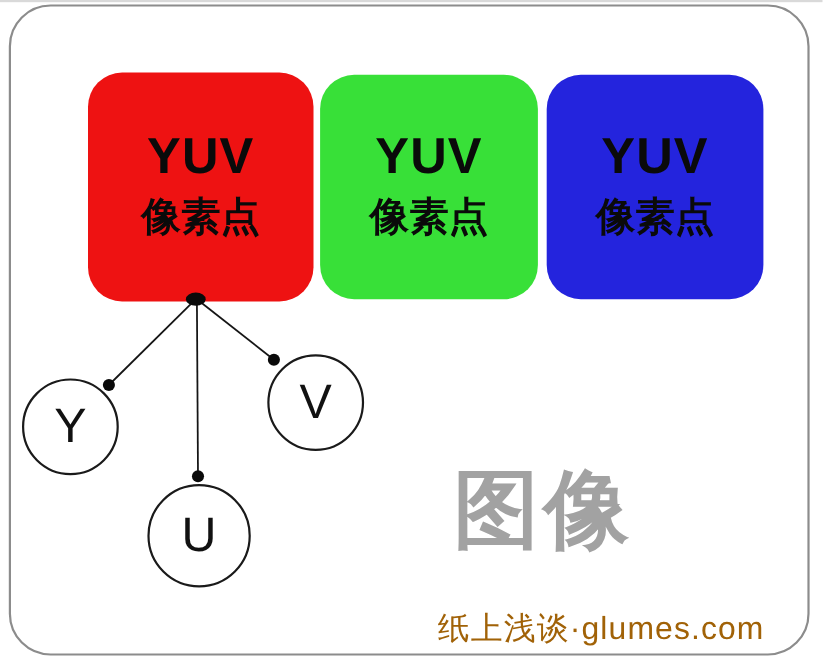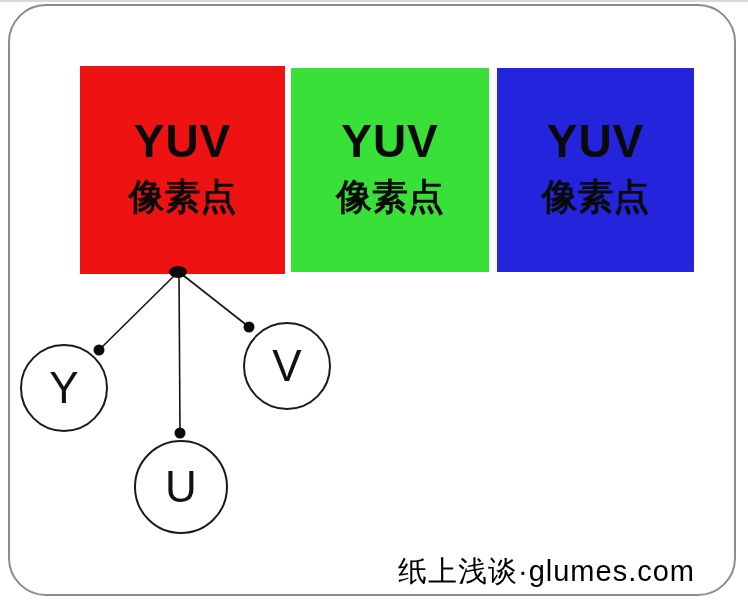--- a/index.html
+++ b/index.html
@@ -31,20 +31,21 @@
   }
   .box {
     position: absolute;
     display: flex;
     flex-direction: column;
     align-items: center;
     justify-content: center;
     color: #0a0a0a;
     font-weight: bold;
     text-align: center;
+    border-radius: 31px;
   }
   .box .l1 {
     font-size: 46px;
     line-height: 54px;
     letter-spacing: 1px;
   }
   .box .l2 {
     font-size: 36px;
     line-height: 58px;
   }
@@ -81,21 +82,21 @@
     font-size: 78px;
     font-weight: bold;
     color: #a2a2a2;
     letter-spacing: 4px;
   }
   .watermark {
     position: absolute;
     left: 398px;
     top: 552px;
     font-size: 29px;
-    color: #000000;
+    color: #a16207;
     letter-spacing: 1px;
     white-space: nowrap;
   }
 </style>
 </head>
 <body>
 
 <div class="canvas">
 
   <div class="top-strip"></div>
@@ -128,16 +129,17 @@
   <div class="node node-y">
     <span>Y</span>
   </div>
   <div class="node node-u">
     <span>U</span>
   </div>
   <div class="node node-v">
     <span>V</span>
   </div>
 
+  <div class="caption">图像</div>
 
   <div class="watermark">纸上浅谈·glumes.com</div>
 
 </div>
 
 </body></html>

